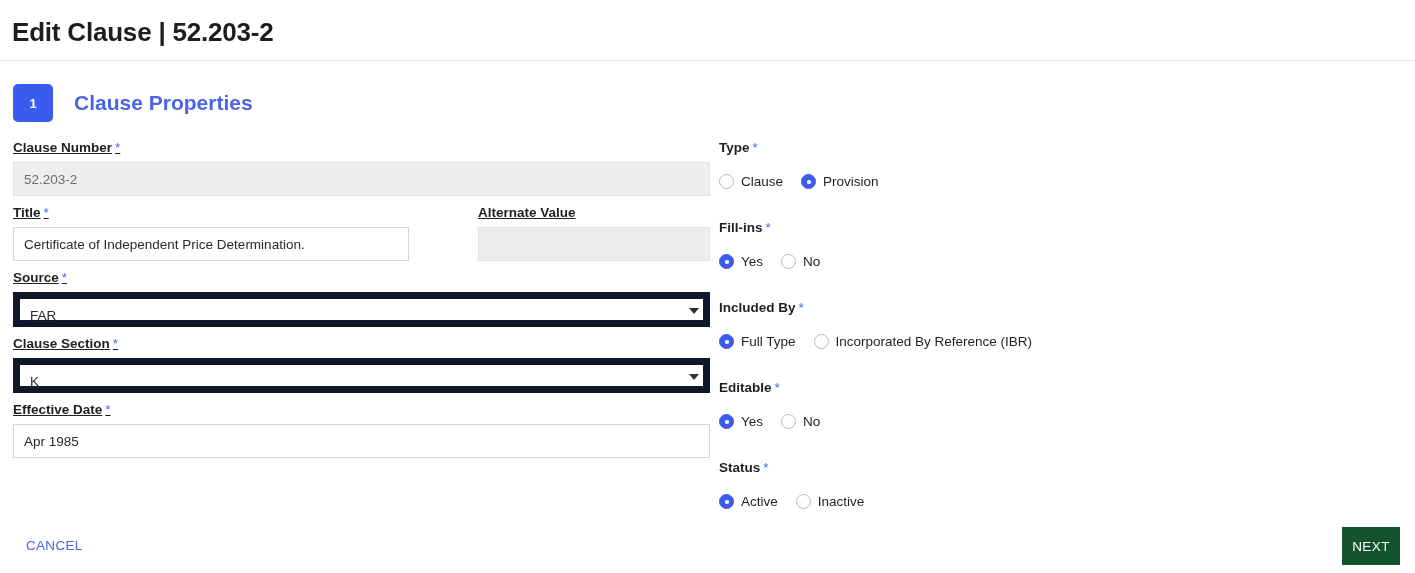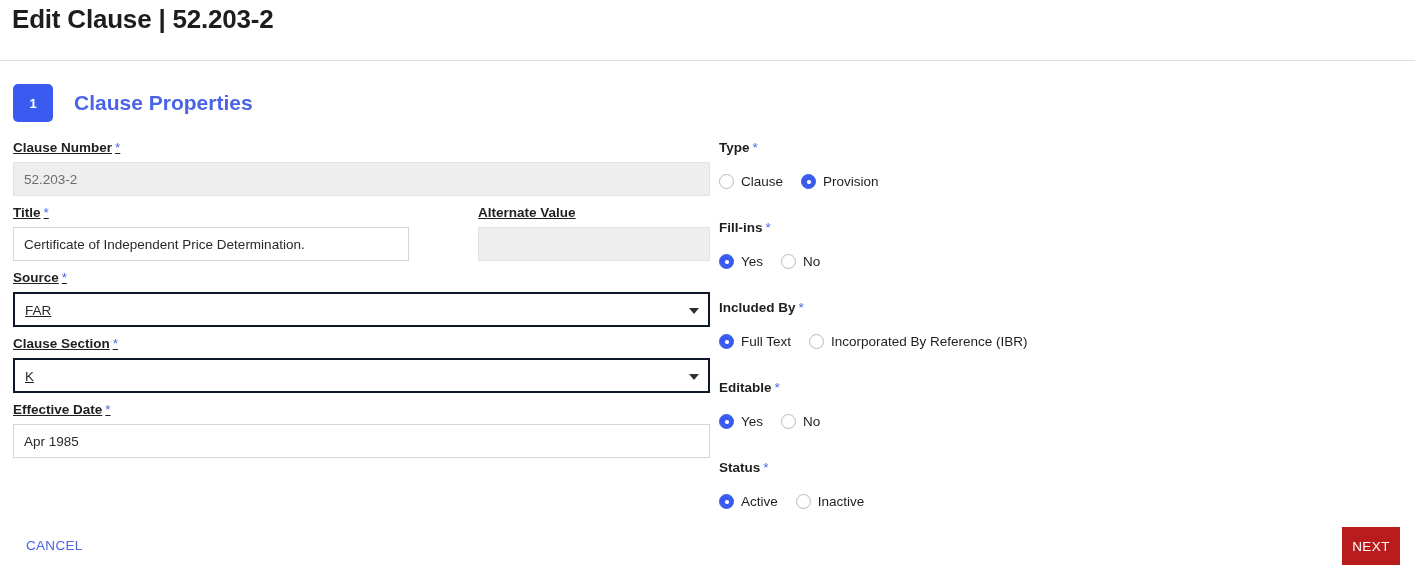--- a/index.html
+++ b/index.html
@@ -10,22 +10,22 @@
     font-family: "Liberation Sans", sans-serif;
     color: #212121;
     overflow: hidden;
   }
 
   
   .page-header {
     height: 61px;
     border-bottom: 1px solid #e0e0e0;
     display: flex;
-    align-items: flex-start;
-    padding: 4px 12px;
+    align-items: flex-end;
+    padding: 12px 12px;
   }
   .page-title {
     font-size: 26px;
     font-weight: bold;
     letter-spacing: -0.2px;
     color: #1d1d1d;
     white-space: pre;
   }
 
   
@@ -89,21 +89,21 @@
   .text-input.disabled {
     background: #eeeeee;
     border-color: #e2e2e2;
     color: #6d6d6d;
   }
 
   .select-wrap { position: relative; width: 100%; }
   .select-input {
     width: 100%;
     height: 35px;
-    border: 2px solid #0f172a;
+    border: 7px solid #0f172a;
     background: #ffffff;
     font-family: "Liberation Sans", sans-serif;
     font-size: 13.5px;
     color: #2a2a2a;
     padding: 0 28px 0 10px;
     outline: none;
     appearance: none;
     -webkit-appearance: none;
     border-radius: 0;
     line-height: 33px;
@@ -179,21 +179,21 @@
     cursor: pointer;
     background: none;
     border: none;
     font-family: "Liberation Sans", sans-serif;
     padding: 0;
   }
   .next-button {
     position: absolute;
     right: 15px; top: 0;
     width: 58px; height: 38px;
-    background: #b91c1c;
+    background: #14532d;
     color: #ffffff;
     border: none;
     font-size: 13.5px;
     letter-spacing: 0.4px;
     font-family: "Liberation Sans", sans-serif;
     cursor: pointer;
     border-radius: 0;
   }
 </style>
 </head>
@@ -298,21 +298,21 @@
       </div>
     </div>
 
     <div class="radio-block">
       <label class="field-label">
         <span>Included By</span><span class="req">*</span>
       </label>
       <div class="radio-group">
         <div class="radio-opt">
           <span class="radio-dot on"></span>
-          <span>Full Text</span>
+          <span>Full Type</span>
         </div>
         <div class="radio-opt">
           <span class="radio-dot"></span>
           <span>Incorporated By Reference (IBR)</span>
         </div>
       </div>
     </div>
 
     <div class="radio-block">
       <label class="field-label">

